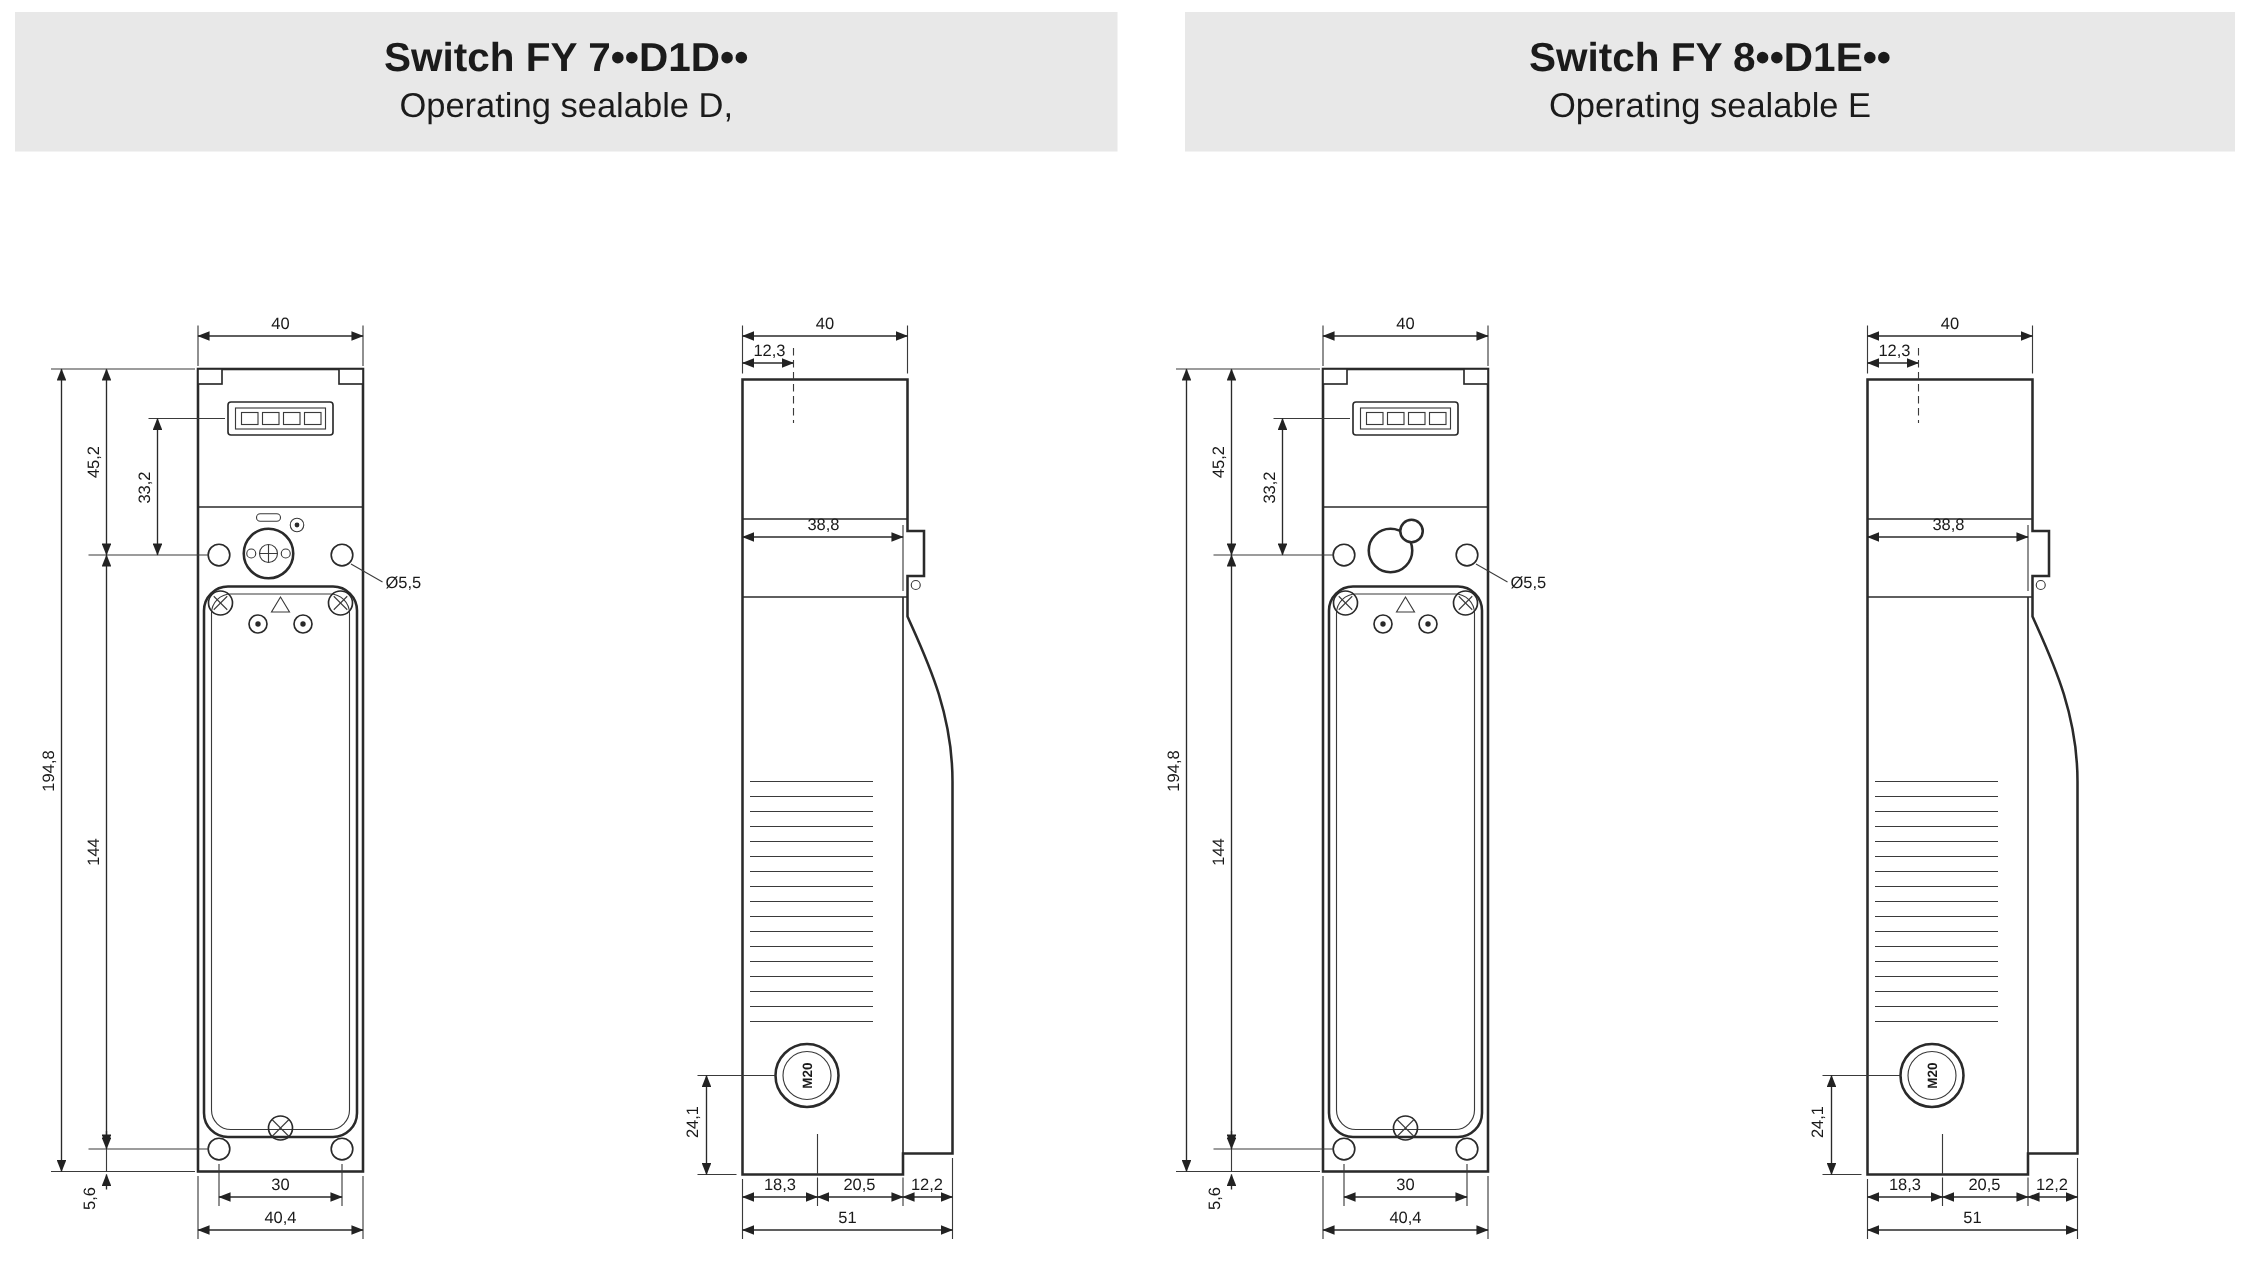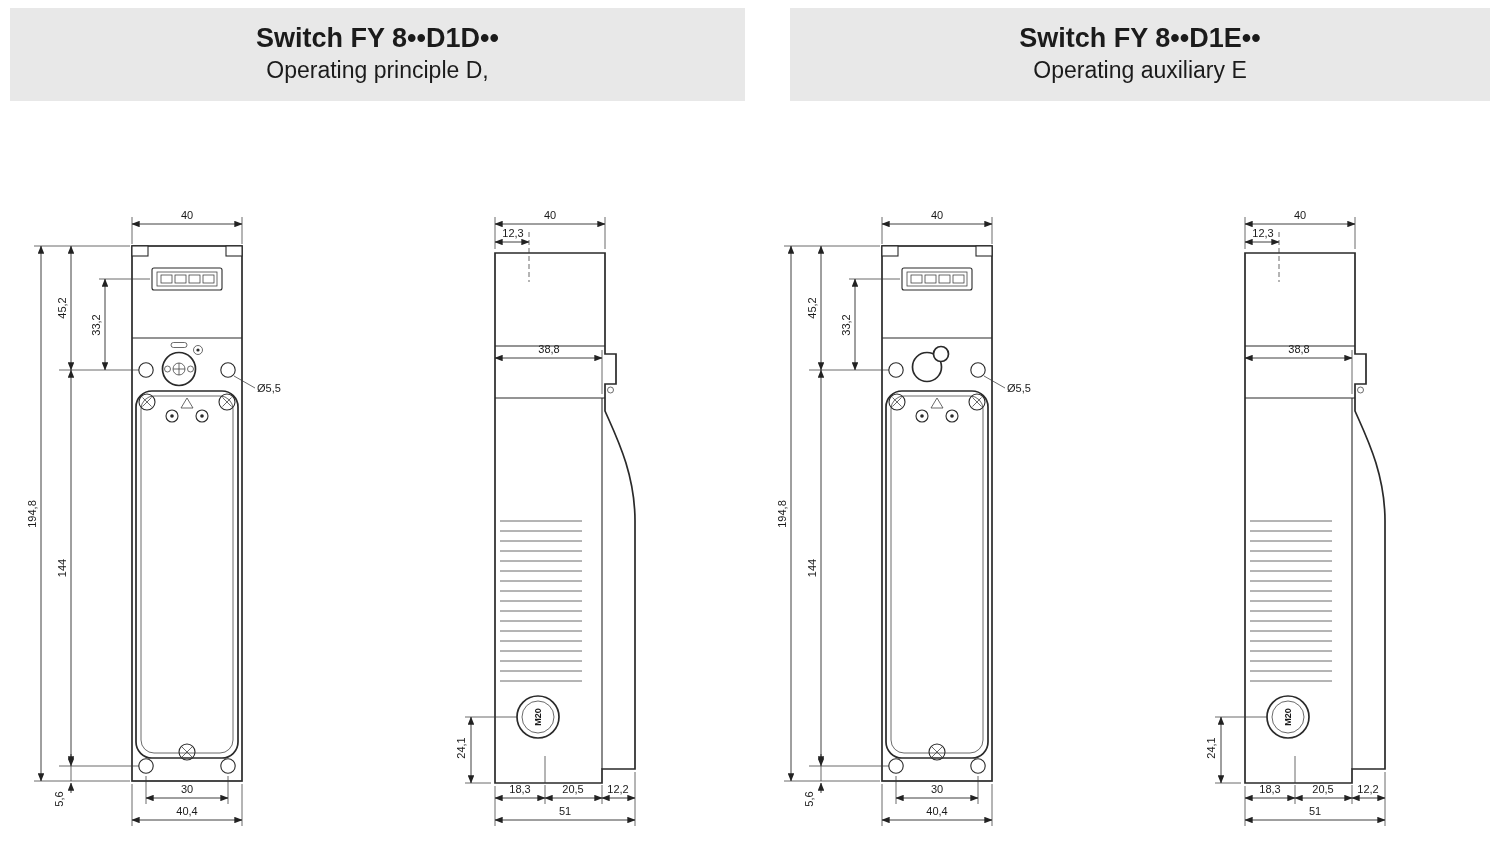--- a/index.html
+++ b/index.html
@@ -34,22 +34,22 @@
 <svg width="0" height="0" style="position:absolute">
   <defs>
     <marker id="arr" viewBox="0 0 10 8" refX="9.5" refY="4" markerWidth="9" markerHeight="7.2" orient="auto-start-reverse">
       <path d="M0,0 L10,4 L0,8 Z" fill="#222"></path>
     </marker>
   </defs>
 </svg>
 
 <section class="panel panel-d">
   <header class="panel-header">
-    <div class="title">Switch FY 8••D1D••</div>
-    <div class="subtitle">Operating principle D,</div>
+    <div class="title">Switch FY 7••D1D••</div>
+    <div class="subtitle">Operating sealable D,</div>
   </header>
   <div class="view-slot front"><svg class="view-svg" width="300" height="660" viewBox="0 0 300 660">
   <g>
     <rect class="bold" x="117" y="60" width="110" height="535"></rect>
     <rect class="medw" x="117" y="60" width="16" height="10"></rect>
     <rect class="medw" x="211" y="60" width="16" height="10"></rect>
     <line class="med" x1="117" y1="152" x2="227" y2="152"></line>
     <g>
       <rect class="med" x="137" y="82" width="70" height="22" rx="2"></rect>
       <rect class="thin" x="142" y="86" width="60" height="14"></rect>
@@ -205,21 +205,21 @@
   <g>
     <line class="dl" x1="50" y1="634" x2="190" y2="634" marker-start="url(#arr)" marker-end="url(#arr)"></line>
     <text class="dim" x="120" y="629" text-anchor="middle">51</text>
   </g>
 </svg></div>
 </section>
 
 <section class="panel panel-e">
   <header class="panel-header">
     <div class="title">Switch FY 8••D1E••</div>
-    <div class="subtitle">Operating auxiliary E</div>
+    <div class="subtitle">Operating sealable E</div>
 
   </header>
   <div class="view-slot front"><svg class="view-svg" width="300" height="660" viewBox="0 0 300 660">
   <g>
     <rect class="bold" x="117" y="60" width="110" height="535"></rect>
     <rect class="medw" x="117" y="60" width="16" height="10"></rect>
     <rect class="medw" x="211" y="60" width="16" height="10"></rect>
     <line class="med" x1="117" y1="152" x2="227" y2="152"></line>
     <g>
       <rect class="med" x="137" y="82" width="70" height="22" rx="2"></rect>

